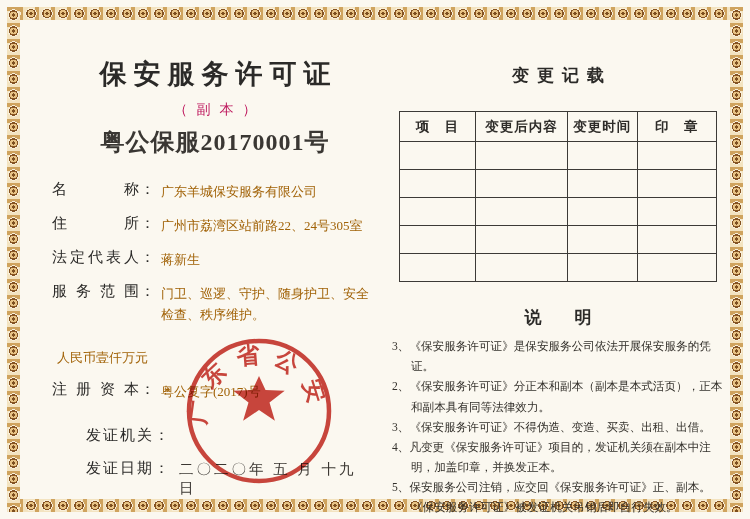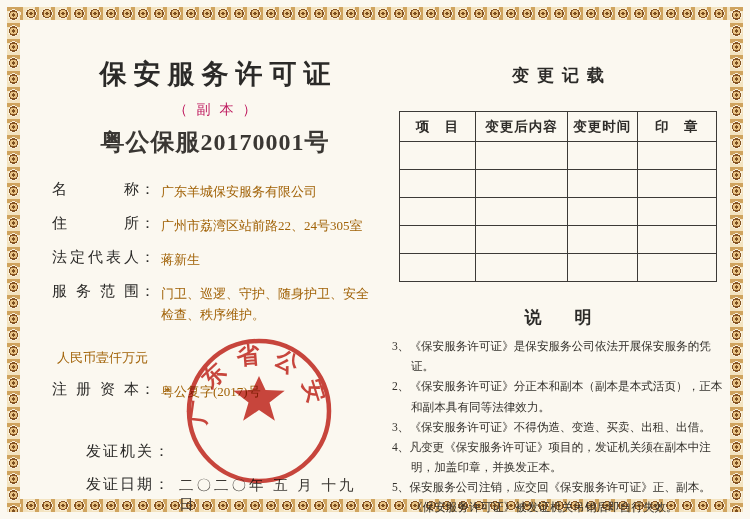--- a/index.html
+++ b/index.html
@@ -34,21 +34,21 @@
   .left-col{position:absolute;left:52px;top:56px;width:326px;z-index:2;}
   .cert-title{text-align:center;font-size:27px;font-weight:bold;letter-spacing:7px;text-indent:7px;}
   .cert-subtitle{text-align:center;font-size:14px;letter-spacing:9px;text-indent:9px;margin-top:9px;color:#be185d;}
   .cert-no{text-align:center;font-size:24px;font-weight:bold;letter-spacing:1px;margin-top:7px;color:#3a3733;}
   .fields{margin-top:22px;}
   .field-row{display:flex;align-items:flex-start;margin-bottom:12px;font-size:15px;}
   .field-label{flex:0 0 auto;white-space:nowrap;letter-spacing:1px;}
   .label-chars{display:inline-block;width:88px;text-align:justify;text-align-last:justify;}
   .field-value{margin-left:5px;font-size:13px;padding-top:2px;color:#a16207;line-height:1.55;}
   .row-gap-lg{margin-top:21px;}
-  .issue{margin-top:40px;margin-left:34px;font-size:15px;position:relative;}
+  .issue{margin-top:24px;margin-left:34px;font-size:15px;position:relative;}
   .issue-row{display:flex;margin-bottom:14px;}
   .issue-label{letter-spacing:2px;white-space:nowrap;}
   .issue-value{margin-left:8px;font-size:14.5px;letter-spacing:3px;padding-top:1px;color:#3b3732;}
 
   
   .seal{position:absolute;left:182px;top:334px;width:154px;height:154px;z-index:3;opacity:.9;mix-blend-mode:multiply;}
 
   
   .right-col{position:absolute;left:392px;top:64px;width:332px;z-index:2;}
   .section-title{text-align:center;font-size:17px;font-weight:bold;letter-spacing:8px;text-indent:8px;}

